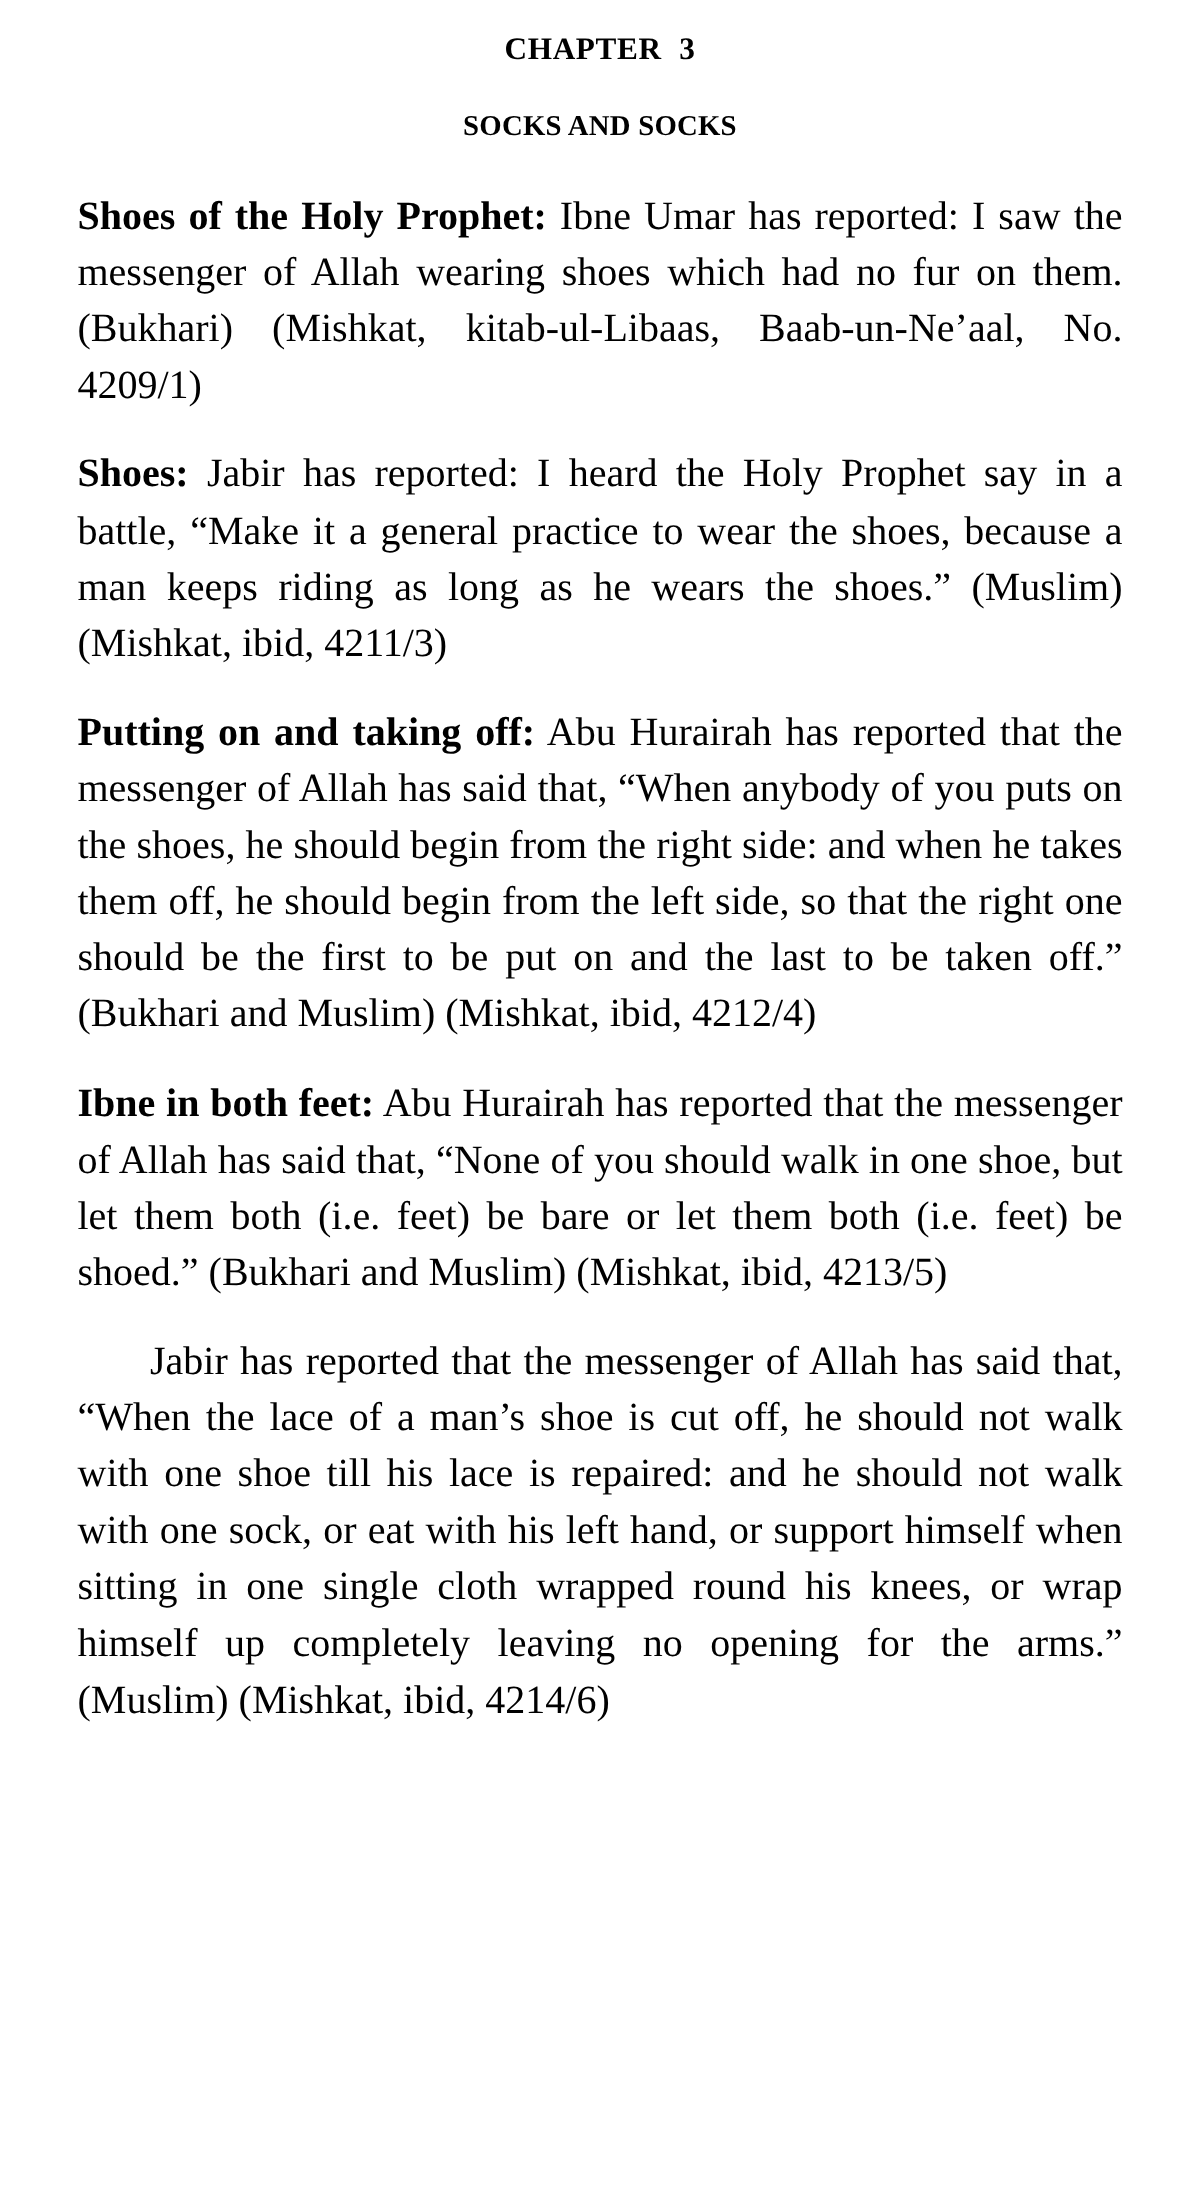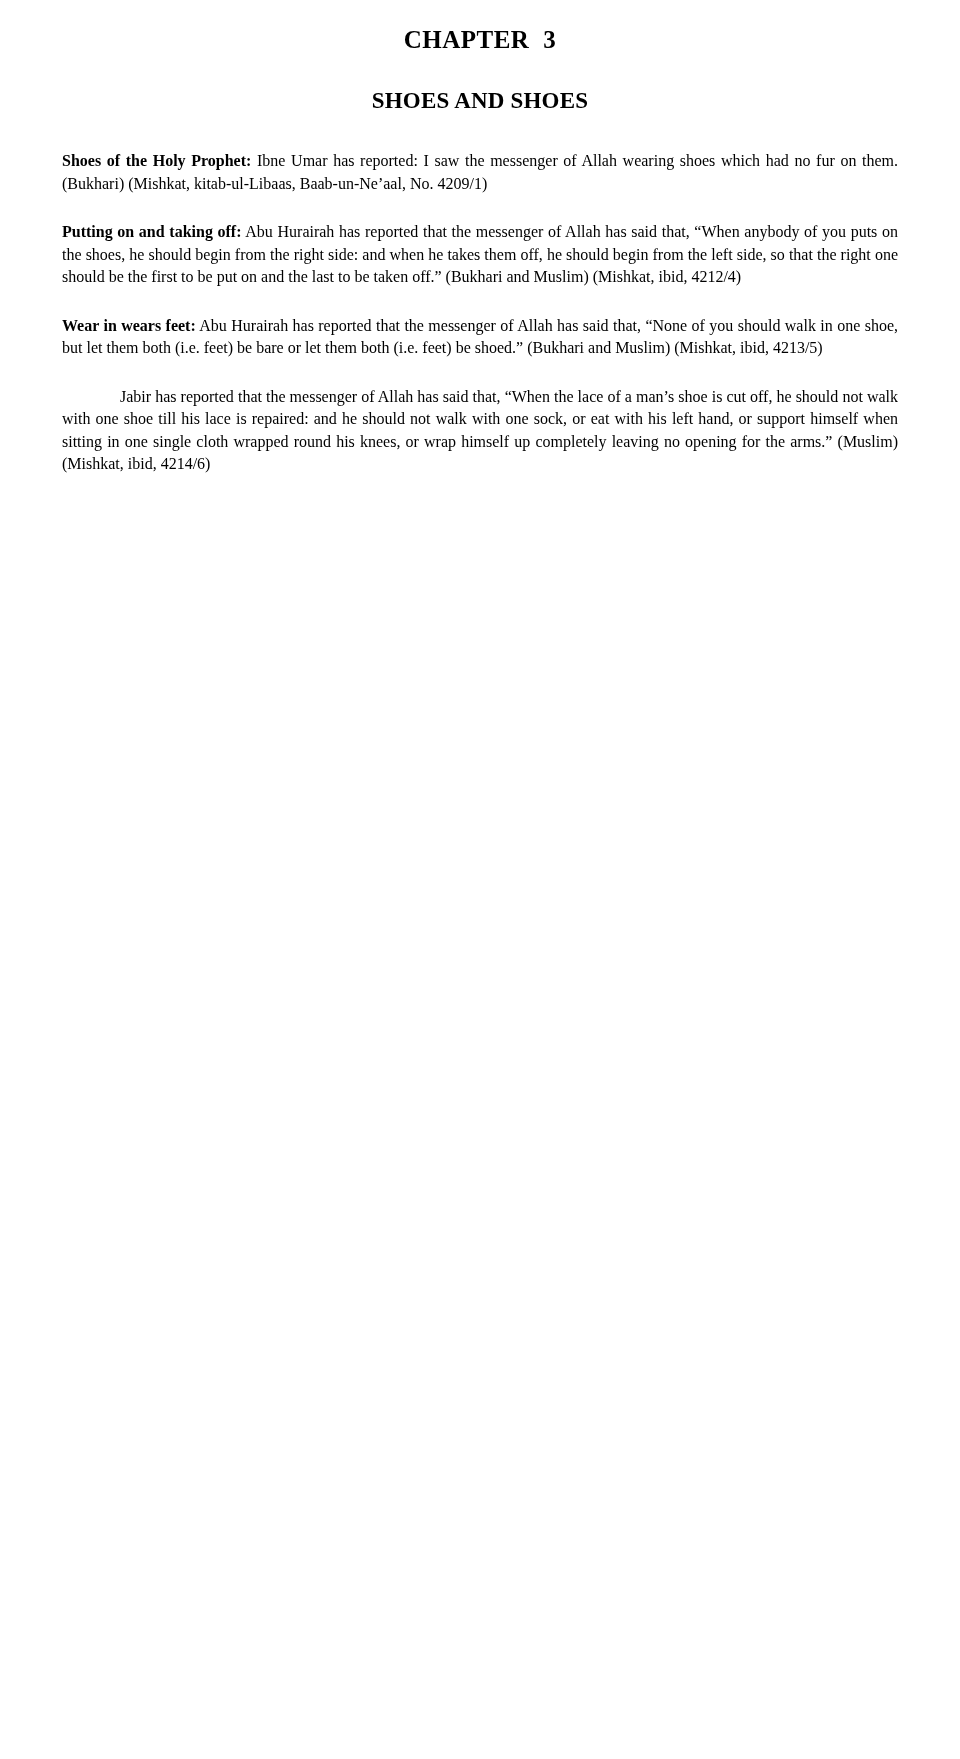--- a/index.html
+++ b/index.html
@@ -31,21 +31,21 @@
     margin-left: 14px;
   }
   .section-title {
     text-align: center;
     font-weight: bold;
     font-size: 23px;
     letter-spacing: 0.2px;
     margin: 0 0 36px 0;
   }
   .para {
-    font-size: 16px;
+    font-size: 32px;
     line-height: 1.41;
     text-align: justify;
     text-justify: inter-word;
     margin: 0 0 26px 0;
     hyphens: none;
   }
   .para.indent {
     text-indent: 58px;
   }
   .lead {
@@ -61,37 +61,40 @@
 </style>
 </head>
 <body>
 
 <div class="page">
 
   <h1 class="chapter-heading">
     <span>CHAPTER</span><span class="num">3</span>
   </h1>
 
-  <h2 class="section-title">SHOES AND SHOES</h2>
+  <h2 class="section-title">SOCKS AND SOCKS</h2>
 
   <div class="body-block">
 
     <p class="para">
       <span class="lead">Shoes of the Holy Prophet:</span><span> Ibne Umar has reported: I saw the messenger of Allah wearing shoes which had no fur on them. (Bukhari) (Mishkat, kitab-ul-Libaas, Baab-un-Ne’aal, No. 4209/1)</span>
     </p>
 
 
 
+    <p class="para">
+      <span class="lead">Shoes:</span><span> Jabir has reported: I heard the Holy Prophet say in a battle, “Make it a general practice to wear the shoes, because a man keeps riding as long as he wears the shoes.” (Muslim) (Mishkat, ibid, 4211/3)</span>
+    </p>
 
     <p class="para">
       <span class="lead">Putting on and taking off:</span><span> Abu Hurairah has reported that the messenger of Allah has said that, “When anybody of you puts on the shoes, he should begin from the right side: and when he takes them off, he should begin from the left side, so that the right one should be the first to be put on and the last to be taken off.” (Bukhari and Muslim) (Mishkat, ibid, 4212/4)</span>
     </p>
 
     <p class="para">
-      <span class="lead">Wear in wears feet:</span><span> Abu Hurairah has reported that the messenger of Allah has said that, “None of you should walk in one shoe, but let them both (i.e. feet) be bare or let them both (i.e. feet) be shoed.” (Bukhari and Muslim) (Mishkat, ibid, 4213/5)</span>
+      <span class="lead">Ibne in both feet:</span><span> Abu Hurairah has reported that the messenger of Allah has said that, “None of you should walk in one shoe, but let them both (i.e. feet) be bare or let them both (i.e. feet) be shoed.” (Bukhari and Muslim) (Mishkat, ibid, 4213/5)</span>
     </p>
 
     <p class="para indent para-last">
       <span>Jabir has reported that the messenger of Allah has said that, “When the lace of a man’s shoe is cut off, he should not walk with one shoe till his lace is repaired: and he should not walk with one sock, or eat with his left hand, or support himself when sitting in one single cloth wrapped round his knees, or wrap himself up completely leaving no opening for the arms.” (Muslim) (Mishkat, ibid, 4214/6)</span>
     </p>
 
   </div>
 </div>
 
 </body></html>

